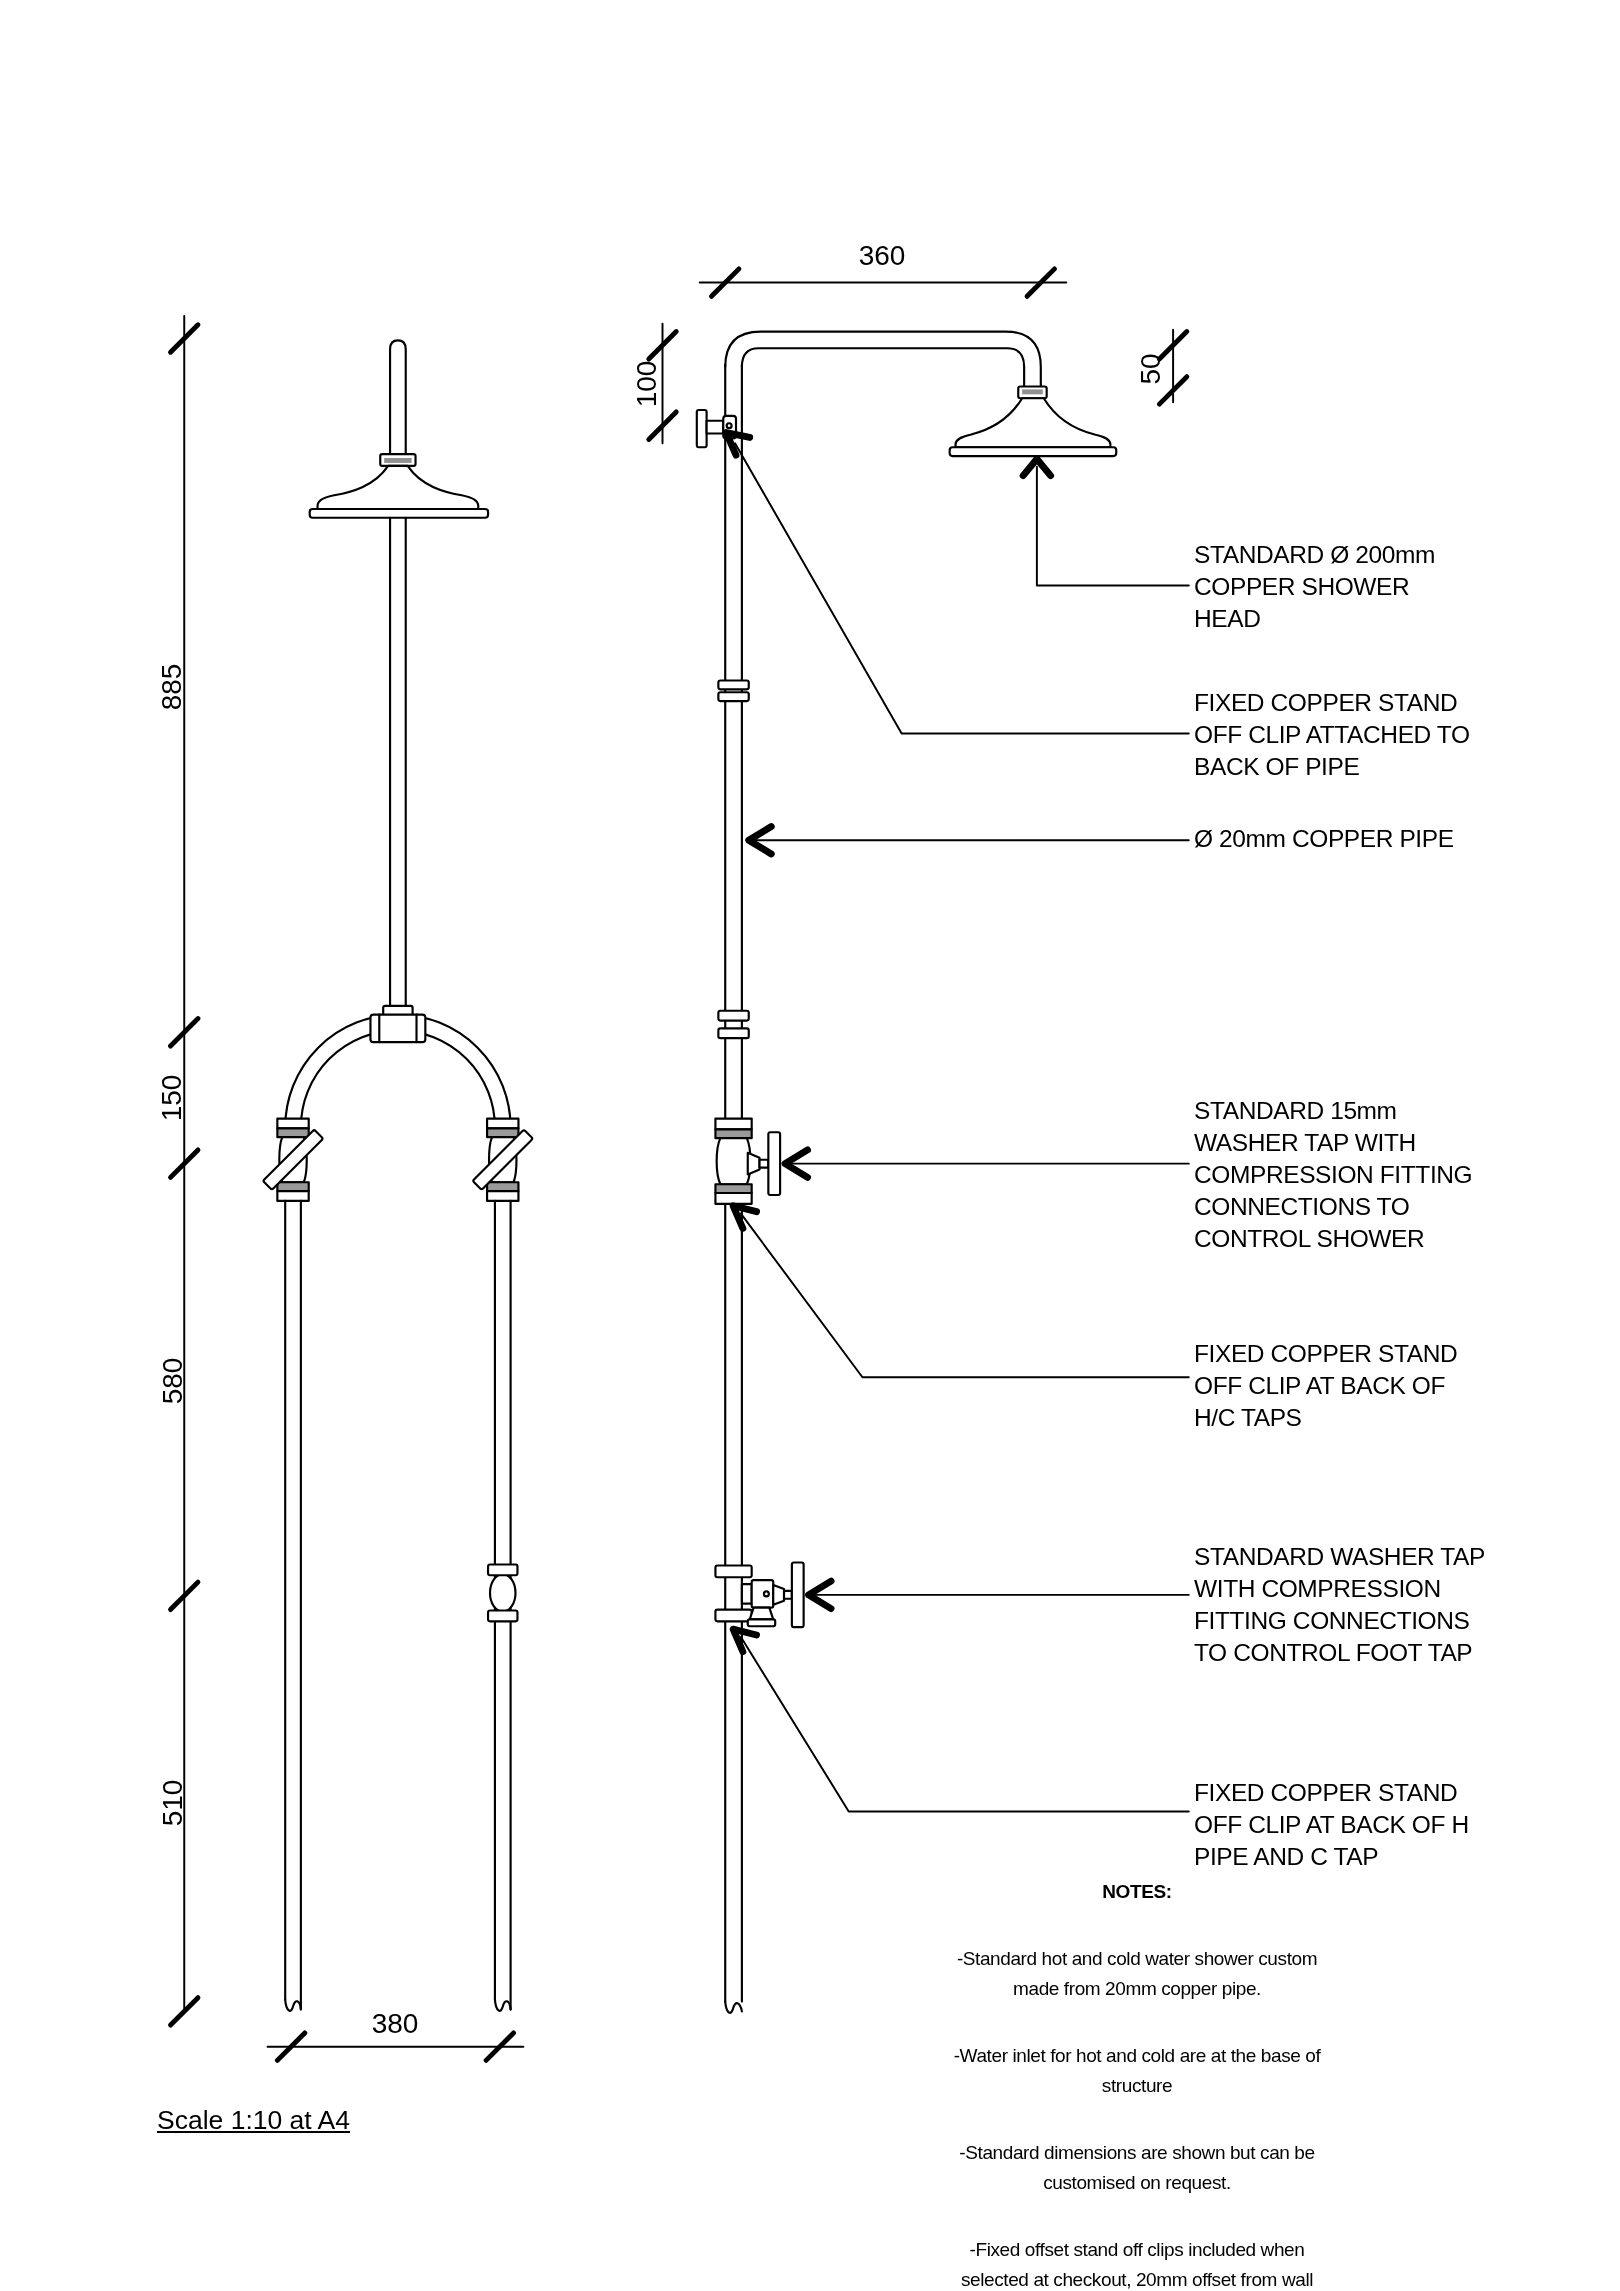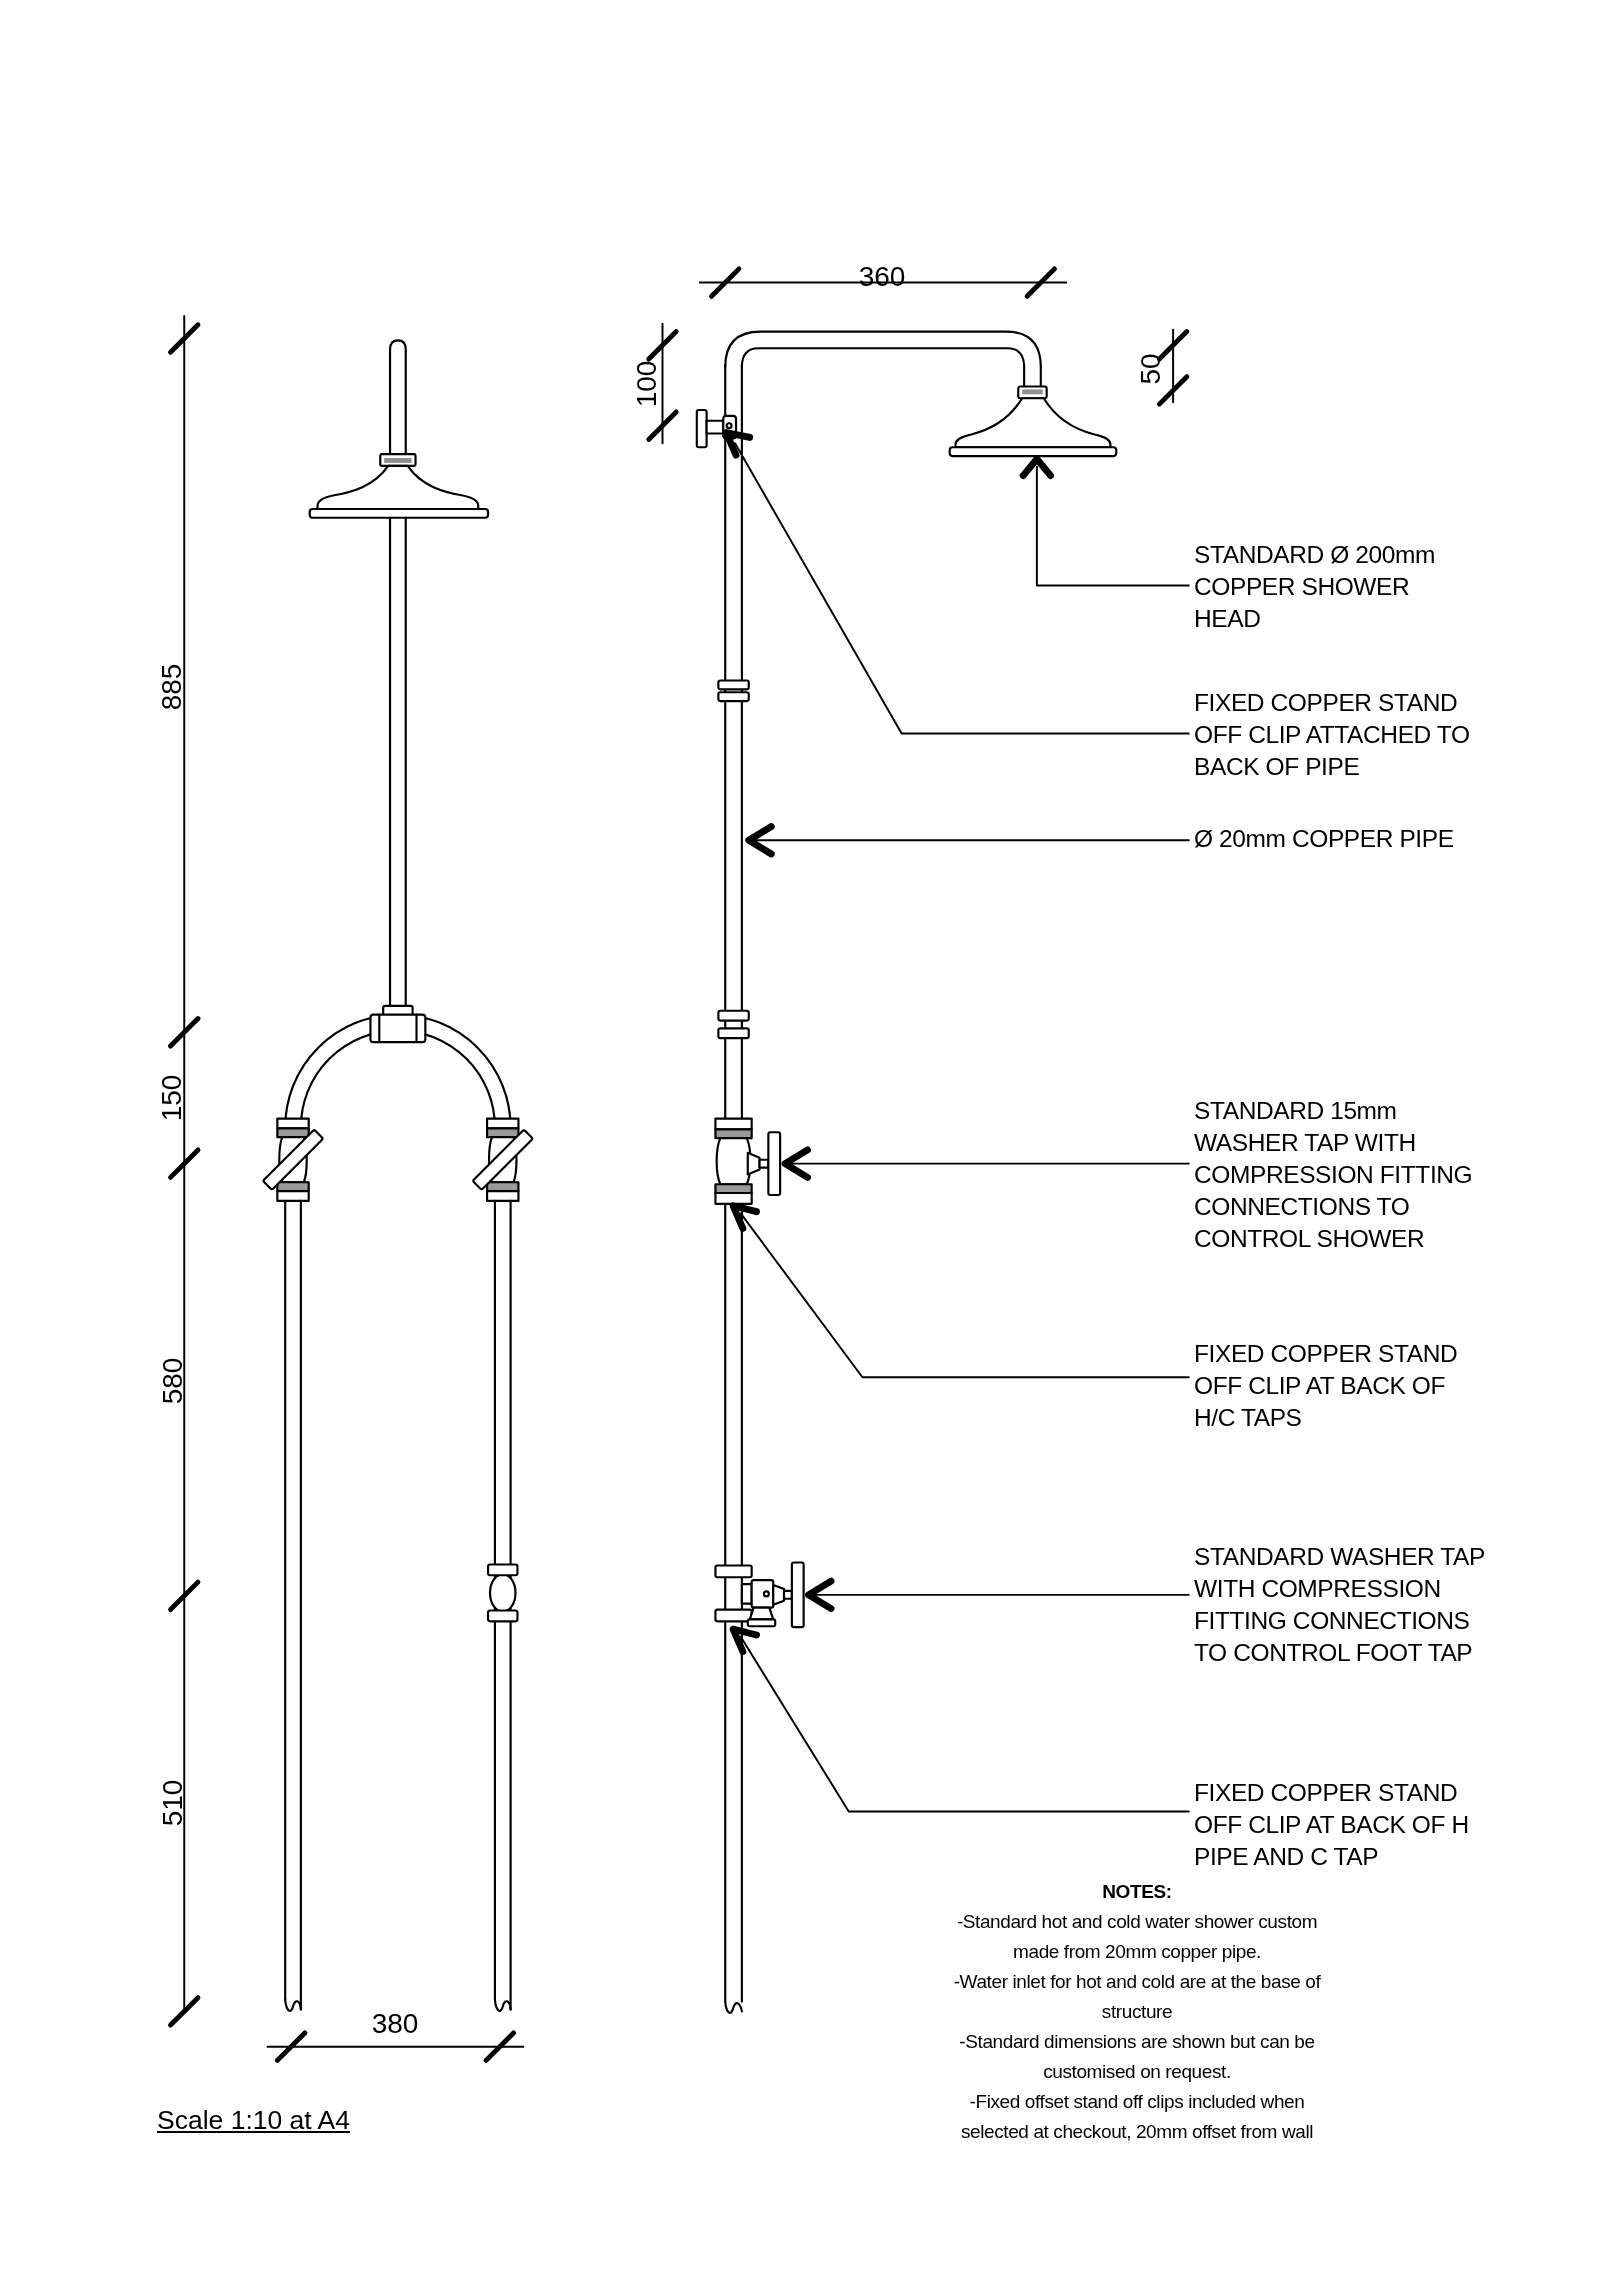--- a/index.html
+++ b/index.html
@@ -19,21 +19,21 @@
   .dim.rot{transform:translate(-50%,-50%) rotate(-90deg);}
   .ann{
     position:absolute;left:1194px;width:461px;font-size:24.5px;line-height:32px;
     letter-spacing:-0.4px;white-space:pre-line;
   }
   .notes{
     position:absolute;left:838px;top:1877px;width:598px;
     font-size:19px;line-height:30px;letter-spacing:-0.4px;text-align:center;
   }
   .notes-heading{font-weight:bold;}
-  .note-item{white-space:pre-line;}
+  .note-item{white-space:pre-line;margin-top:37px;}
   .scale-note{position:absolute;left:157px;top:2105px;font-size:26.5px;white-space:nowrap;text-decoration:underline;}
 </style>
 </head>
 <body>
 
 <div class="page">
 
 
   <svg class="drawing" width="1620" height="2292" viewBox="0 0 1653 2338" fill="none" stroke="#000" stroke-width="2.2" stroke-linecap="round" stroke-linejoin="round">
 
@@ -235,21 +235,21 @@
         <path d="M772,1668 L748,1662 L758,1685" stroke-width="7"></path>
       </g>
     </g>
   </svg>
 
   <div class="dim rot" style="left:172px;top:687px">885</div>
   <div class="dim rot" style="left:172px;top:1098px">150</div>
   <div class="dim rot" style="left:173px;top:1381px">580</div>
   <div class="dim rot" style="left:173px;top:1803px">510</div>
   <div class="dim" style="left:395px;top:2024px">380</div>
-  <div class="dim" style="left:882px;top:277px">360</div>
+  <div class="dim" style="left:882px;top:256px">360</div>
   <div class="dim rot" style="left:647px;top:384px">100</div>
   <div class="dim rot" style="left:1151px;top:369px">50</div>
 
   <div class="ann" style="top:539px">STANDARD Ø 200mm
 COPPER SHOWER
 HEAD</div>
   <div class="ann" style="top:687px">FIXED COPPER STAND
 OFF CLIP ATTACHED TO
 BACK OF PIPE</div>
   <div class="ann" style="top:823px">Ø 20mm COPPER PIPE</div>

